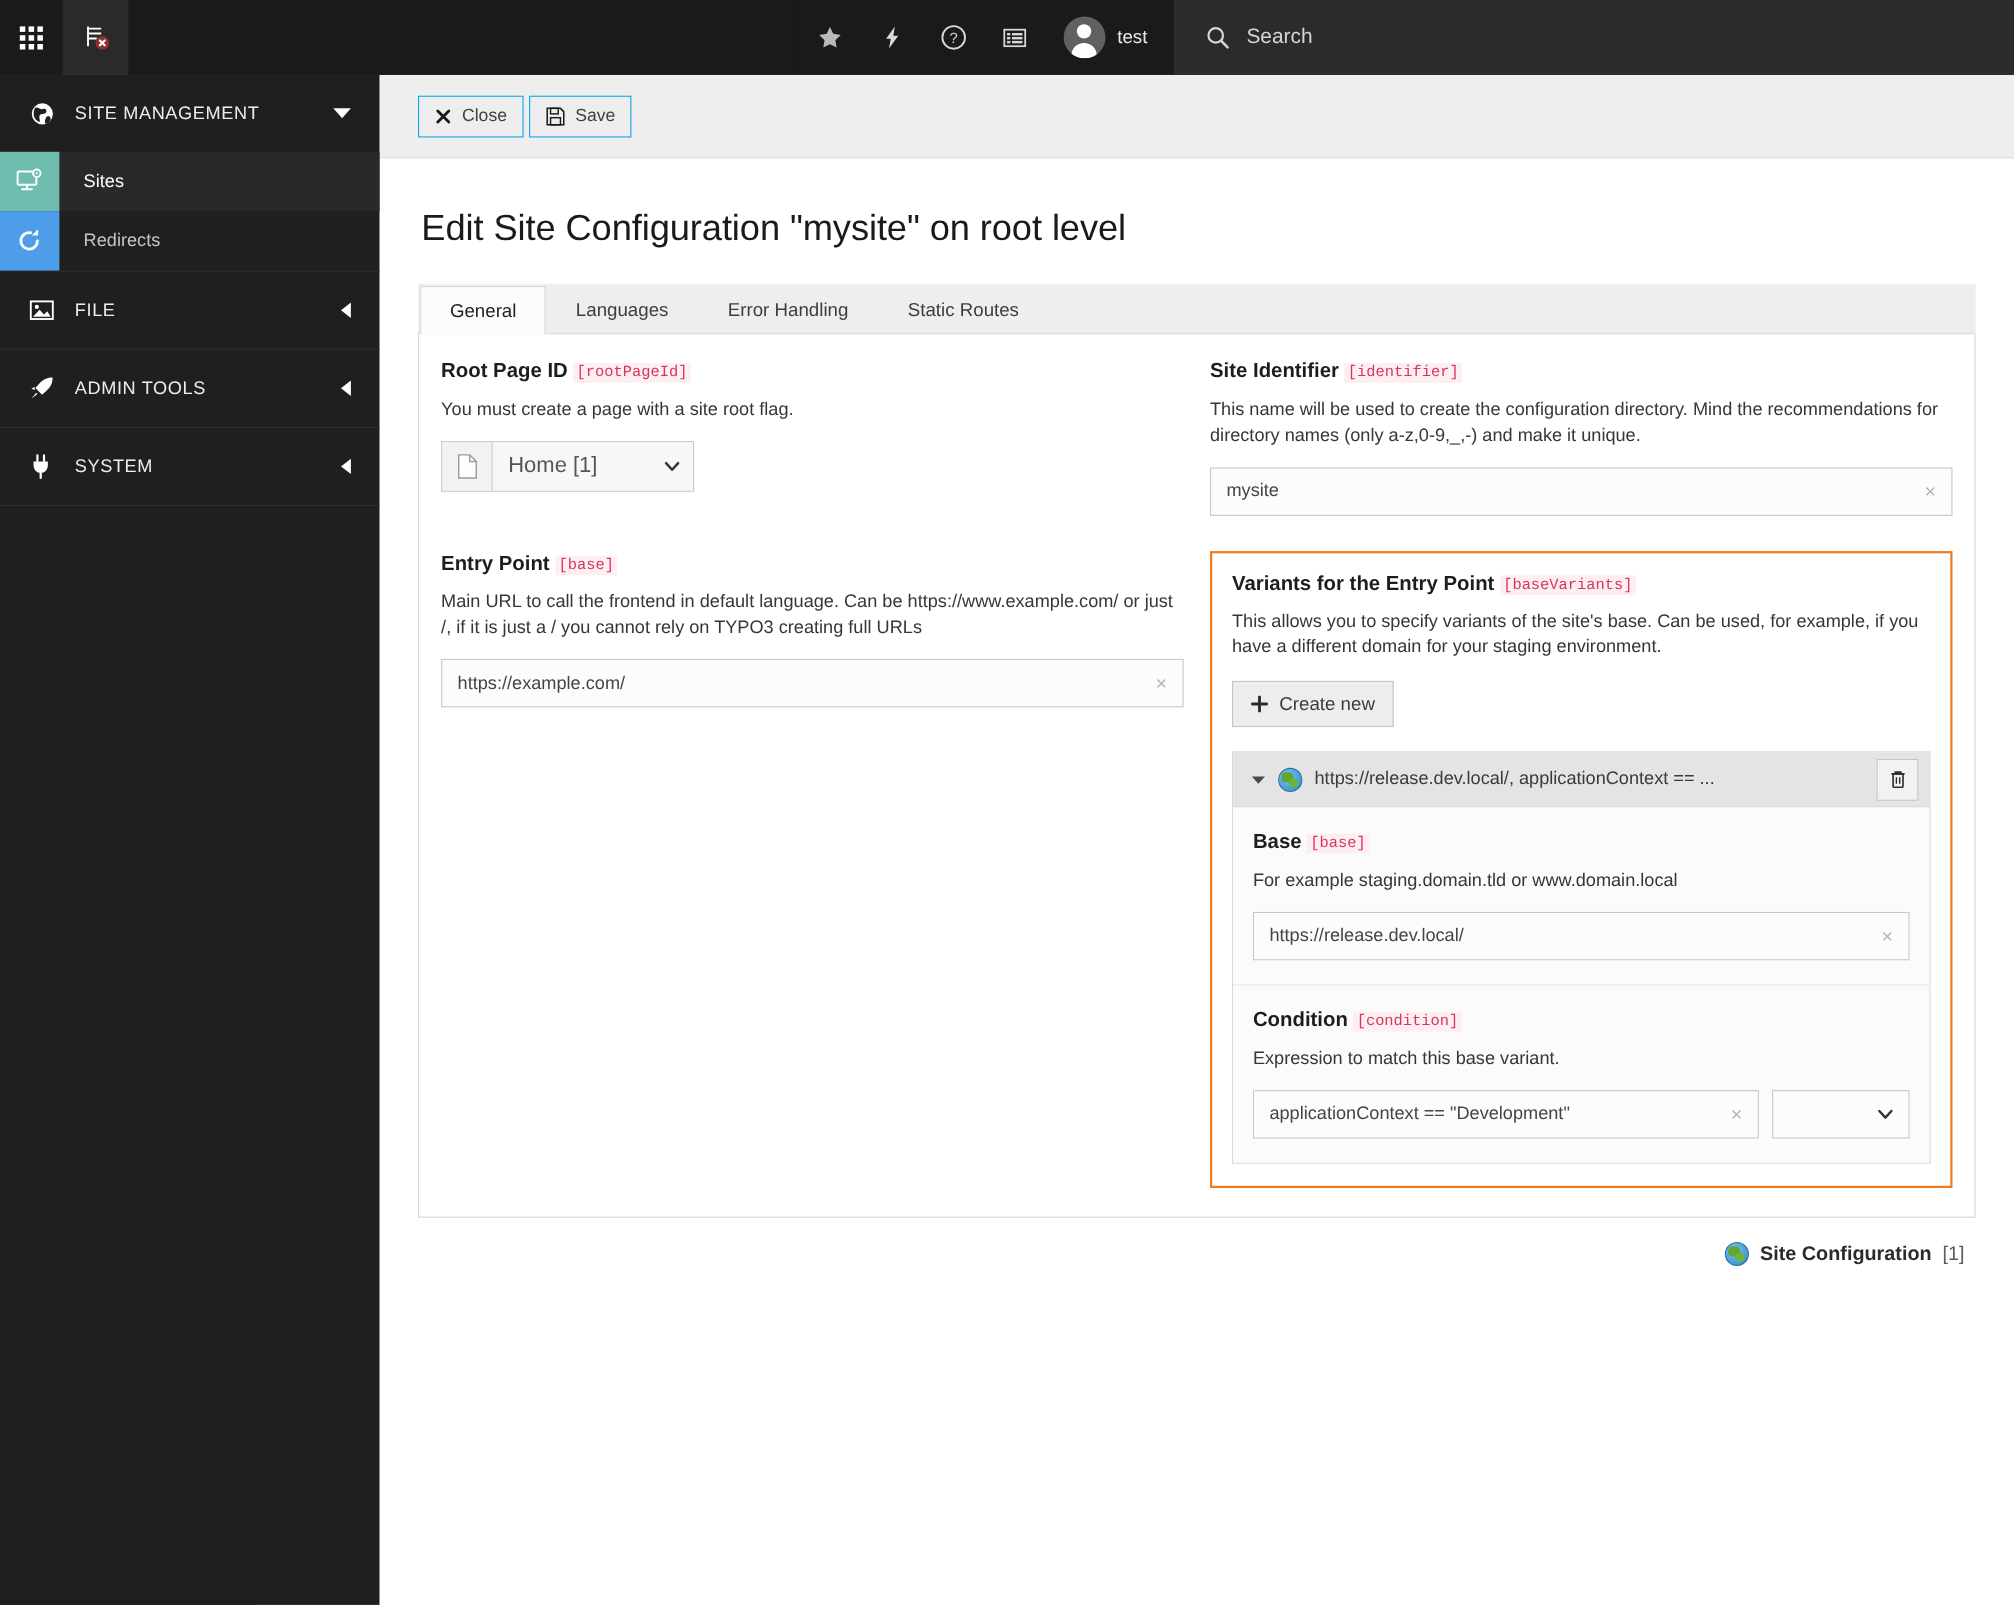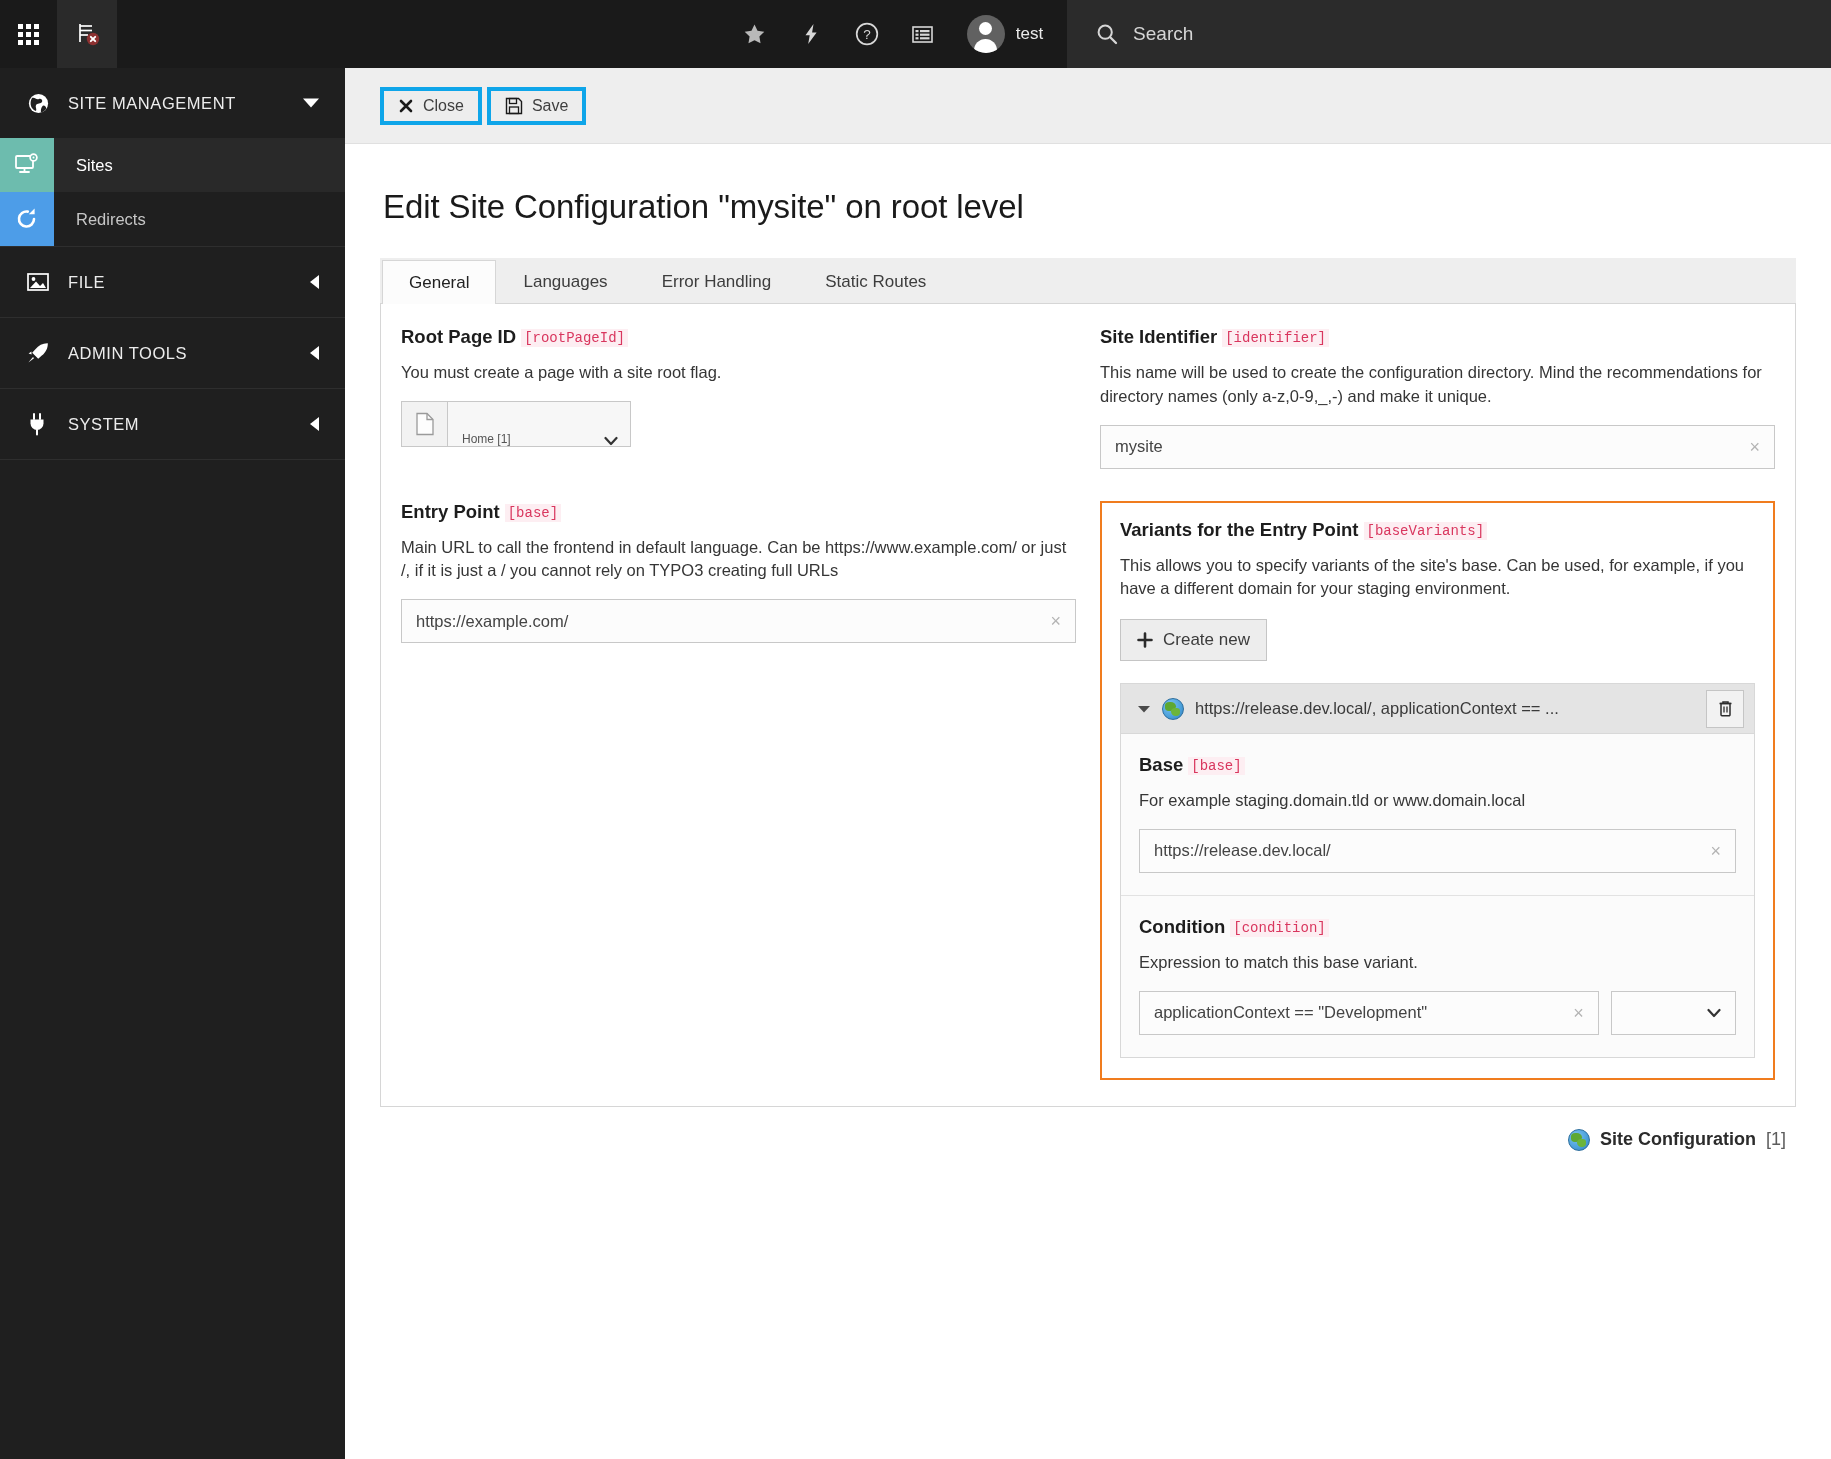--- a/index.html
+++ b/index.html
@@ -172,21 +172,21 @@
     background: #eeeeee;
     border-bottom: 1px solid #e0e0e0;
     height: 76px;
     display: flex; align-items: center;
     padding-left: 35px;
     gap: 0;
   }
   .btn-group { display: flex; }
   .btn {
     background: #ededed;
-    border: 4px solid #0ea5e9;
+    border: 1px solid #0ea5e9;
     height: 38px;
     padding: 0 14px;
     display: flex; align-items: center; gap: 9px;
     font-size: 16px;
     color: #3f3f3f;
     cursor: pointer;
   }
   .btn + .btn { margin-left: 5px; }
 
   .content { padding: 0 35px; background: #fff; }
@@ -286,24 +286,24 @@
     background: #f2f2f2;
   }
   .pageselect .pico {
     width: 46px;
     display: flex; align-items: center; justify-content: center;
     border-right: 1px solid #c8c8c8;
     background: #f2f2f2;
   }
   .pageselect .sel {
     flex: 1 1 auto;
-    display: flex; align-items: flex-end; justify-content: space-between;
+    display: flex; align-items: center; justify-content: space-between;
     padding: 0 12px 0 14px;
     background: #f7f7f7;
-    font-size: 12px;
+    font-size: 20px;
     color: #555;
     cursor: pointer;
   }
 
   .block-divider { height: 32px; }
 
   
   .variants-panel {
     border: 2px solid #f07c1e;
     padding: 16px 18px 20px 18px;

